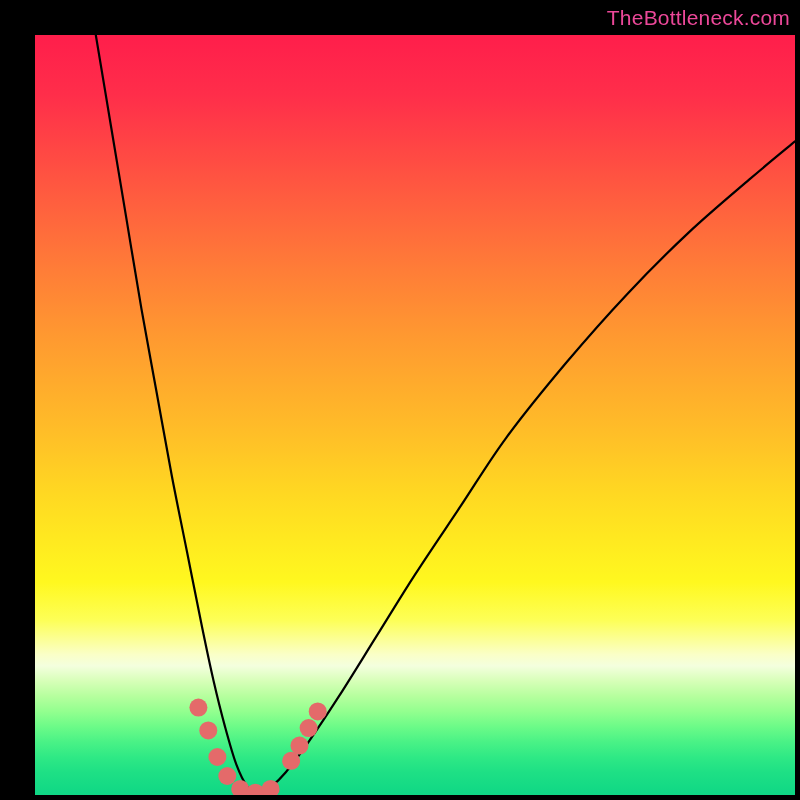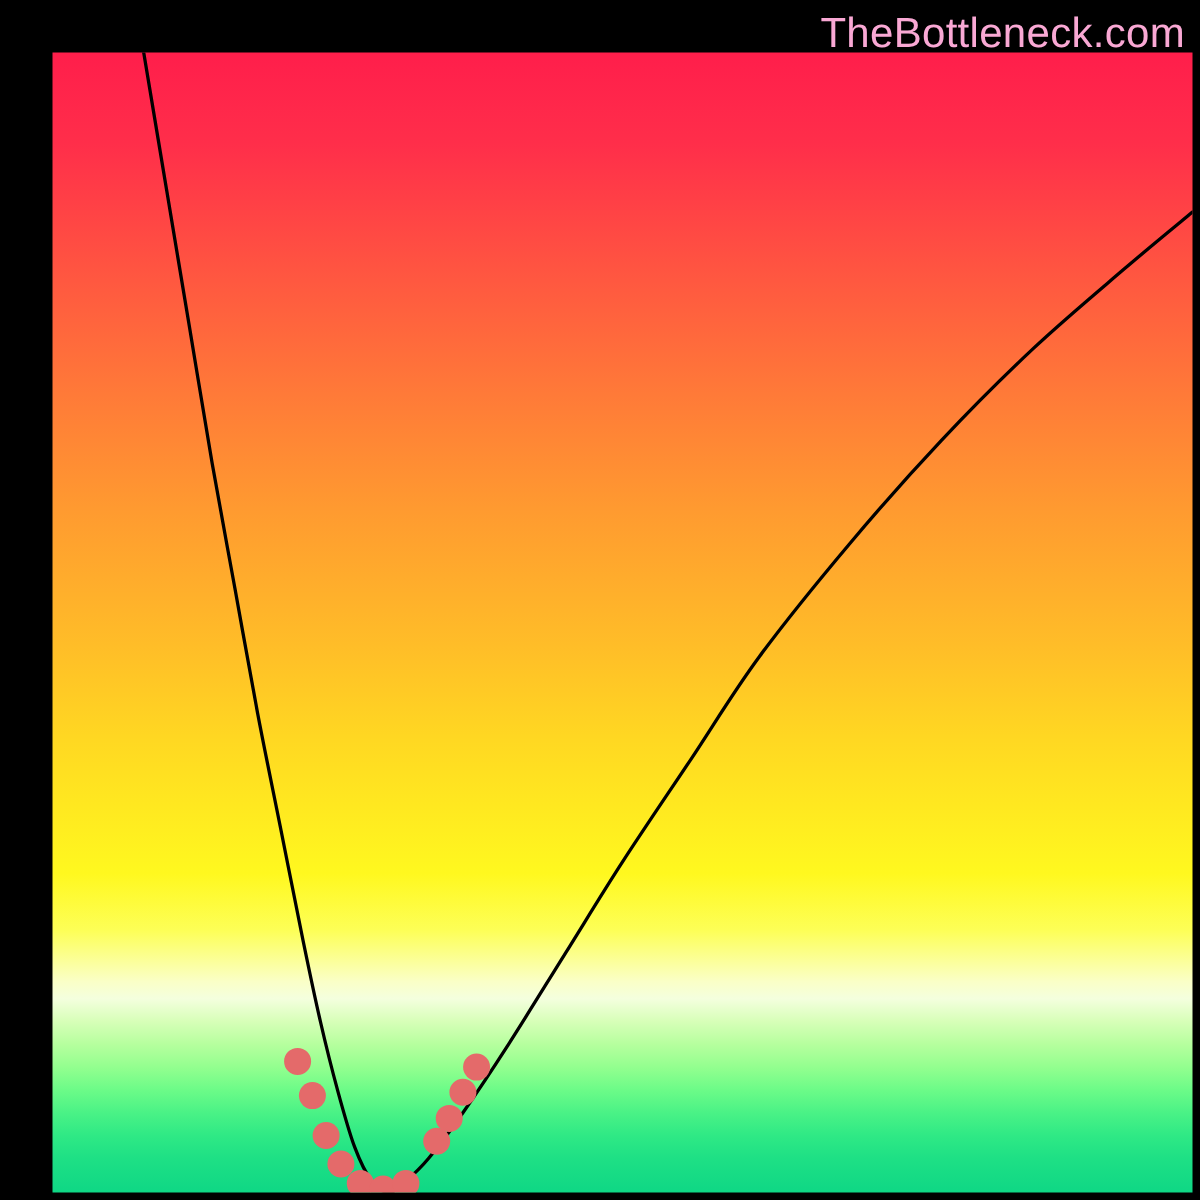--- a/index.html
+++ b/index.html
@@ -45,22 +45,22 @@
       #4af286 93%,
       #2fe985 95%,
       #1ee085 97%,
       #0fd785 100%
     );
   }
   .watermark {
     position: absolute;
     top: 6px;
     right: 10px;
-    color: #f9a8d4;
-    font-size: 28px;
+    color: #ec4899;
+    font-size: 21px;
     letter-spacing: 0.2px;
     text-align: right;
   }
   svg.curve {
     position: absolute;
     left: 0;
     top: 0;
     width: 760px;
     height: 760px;
   }

